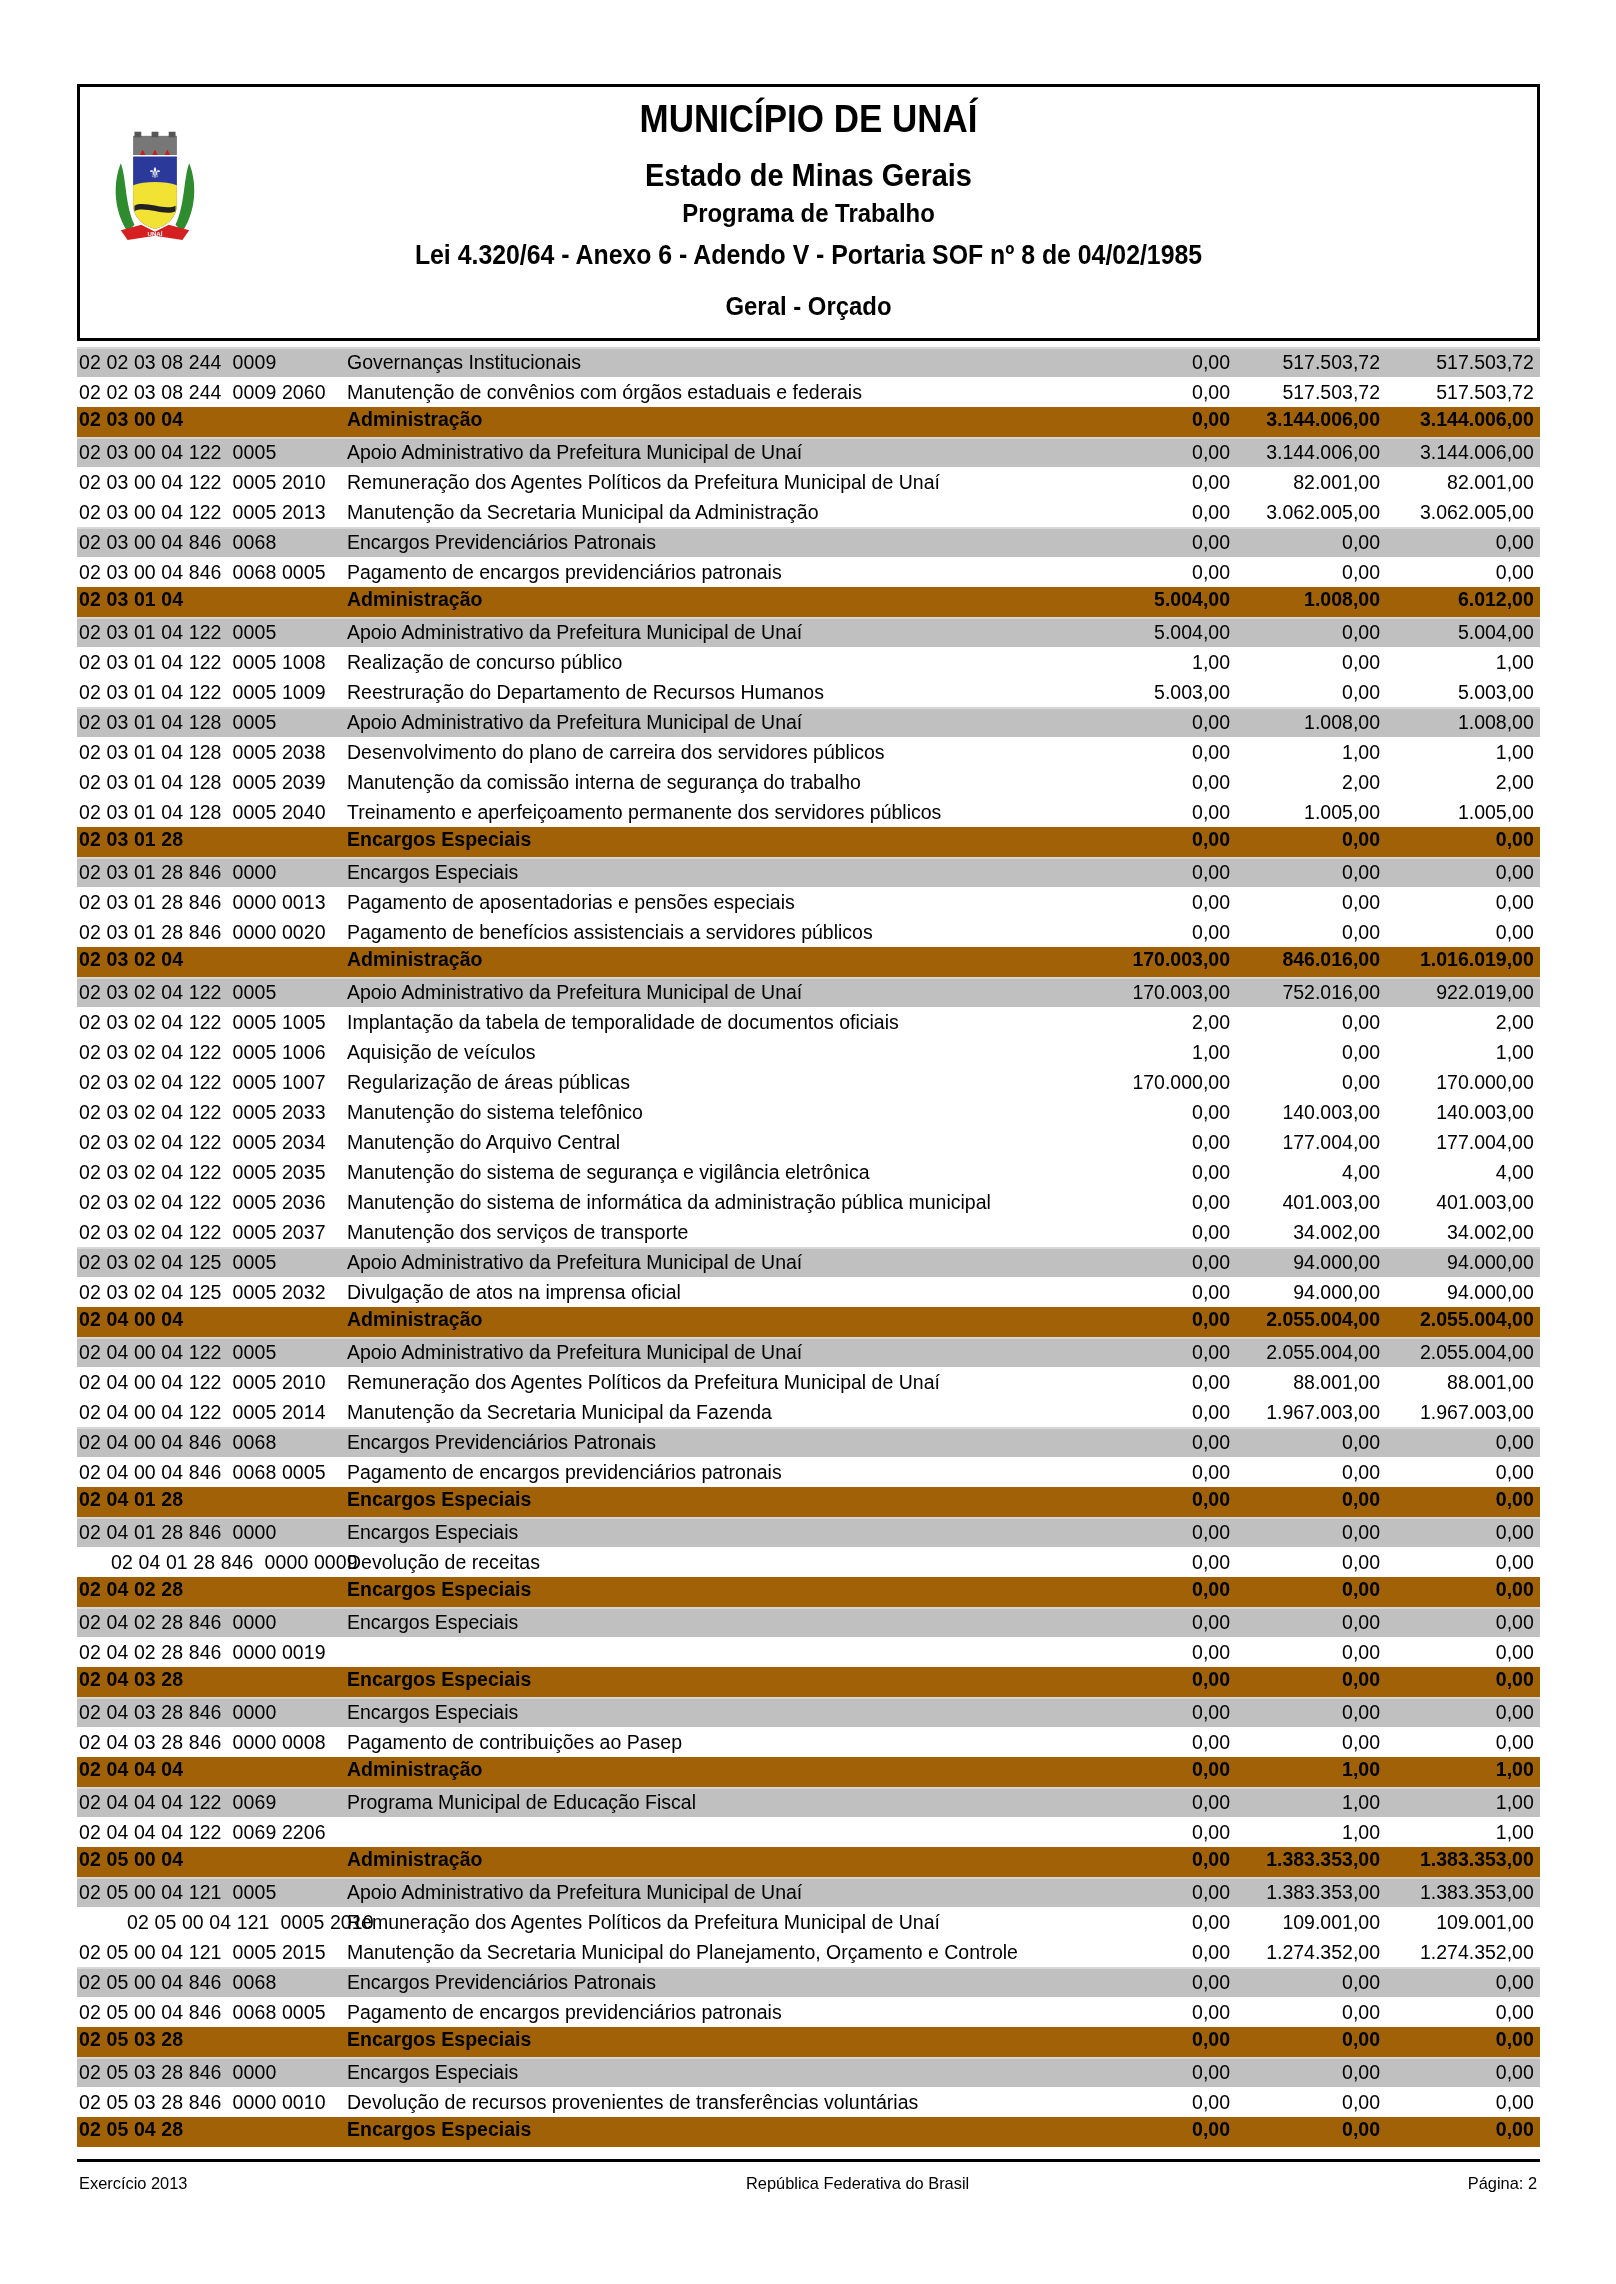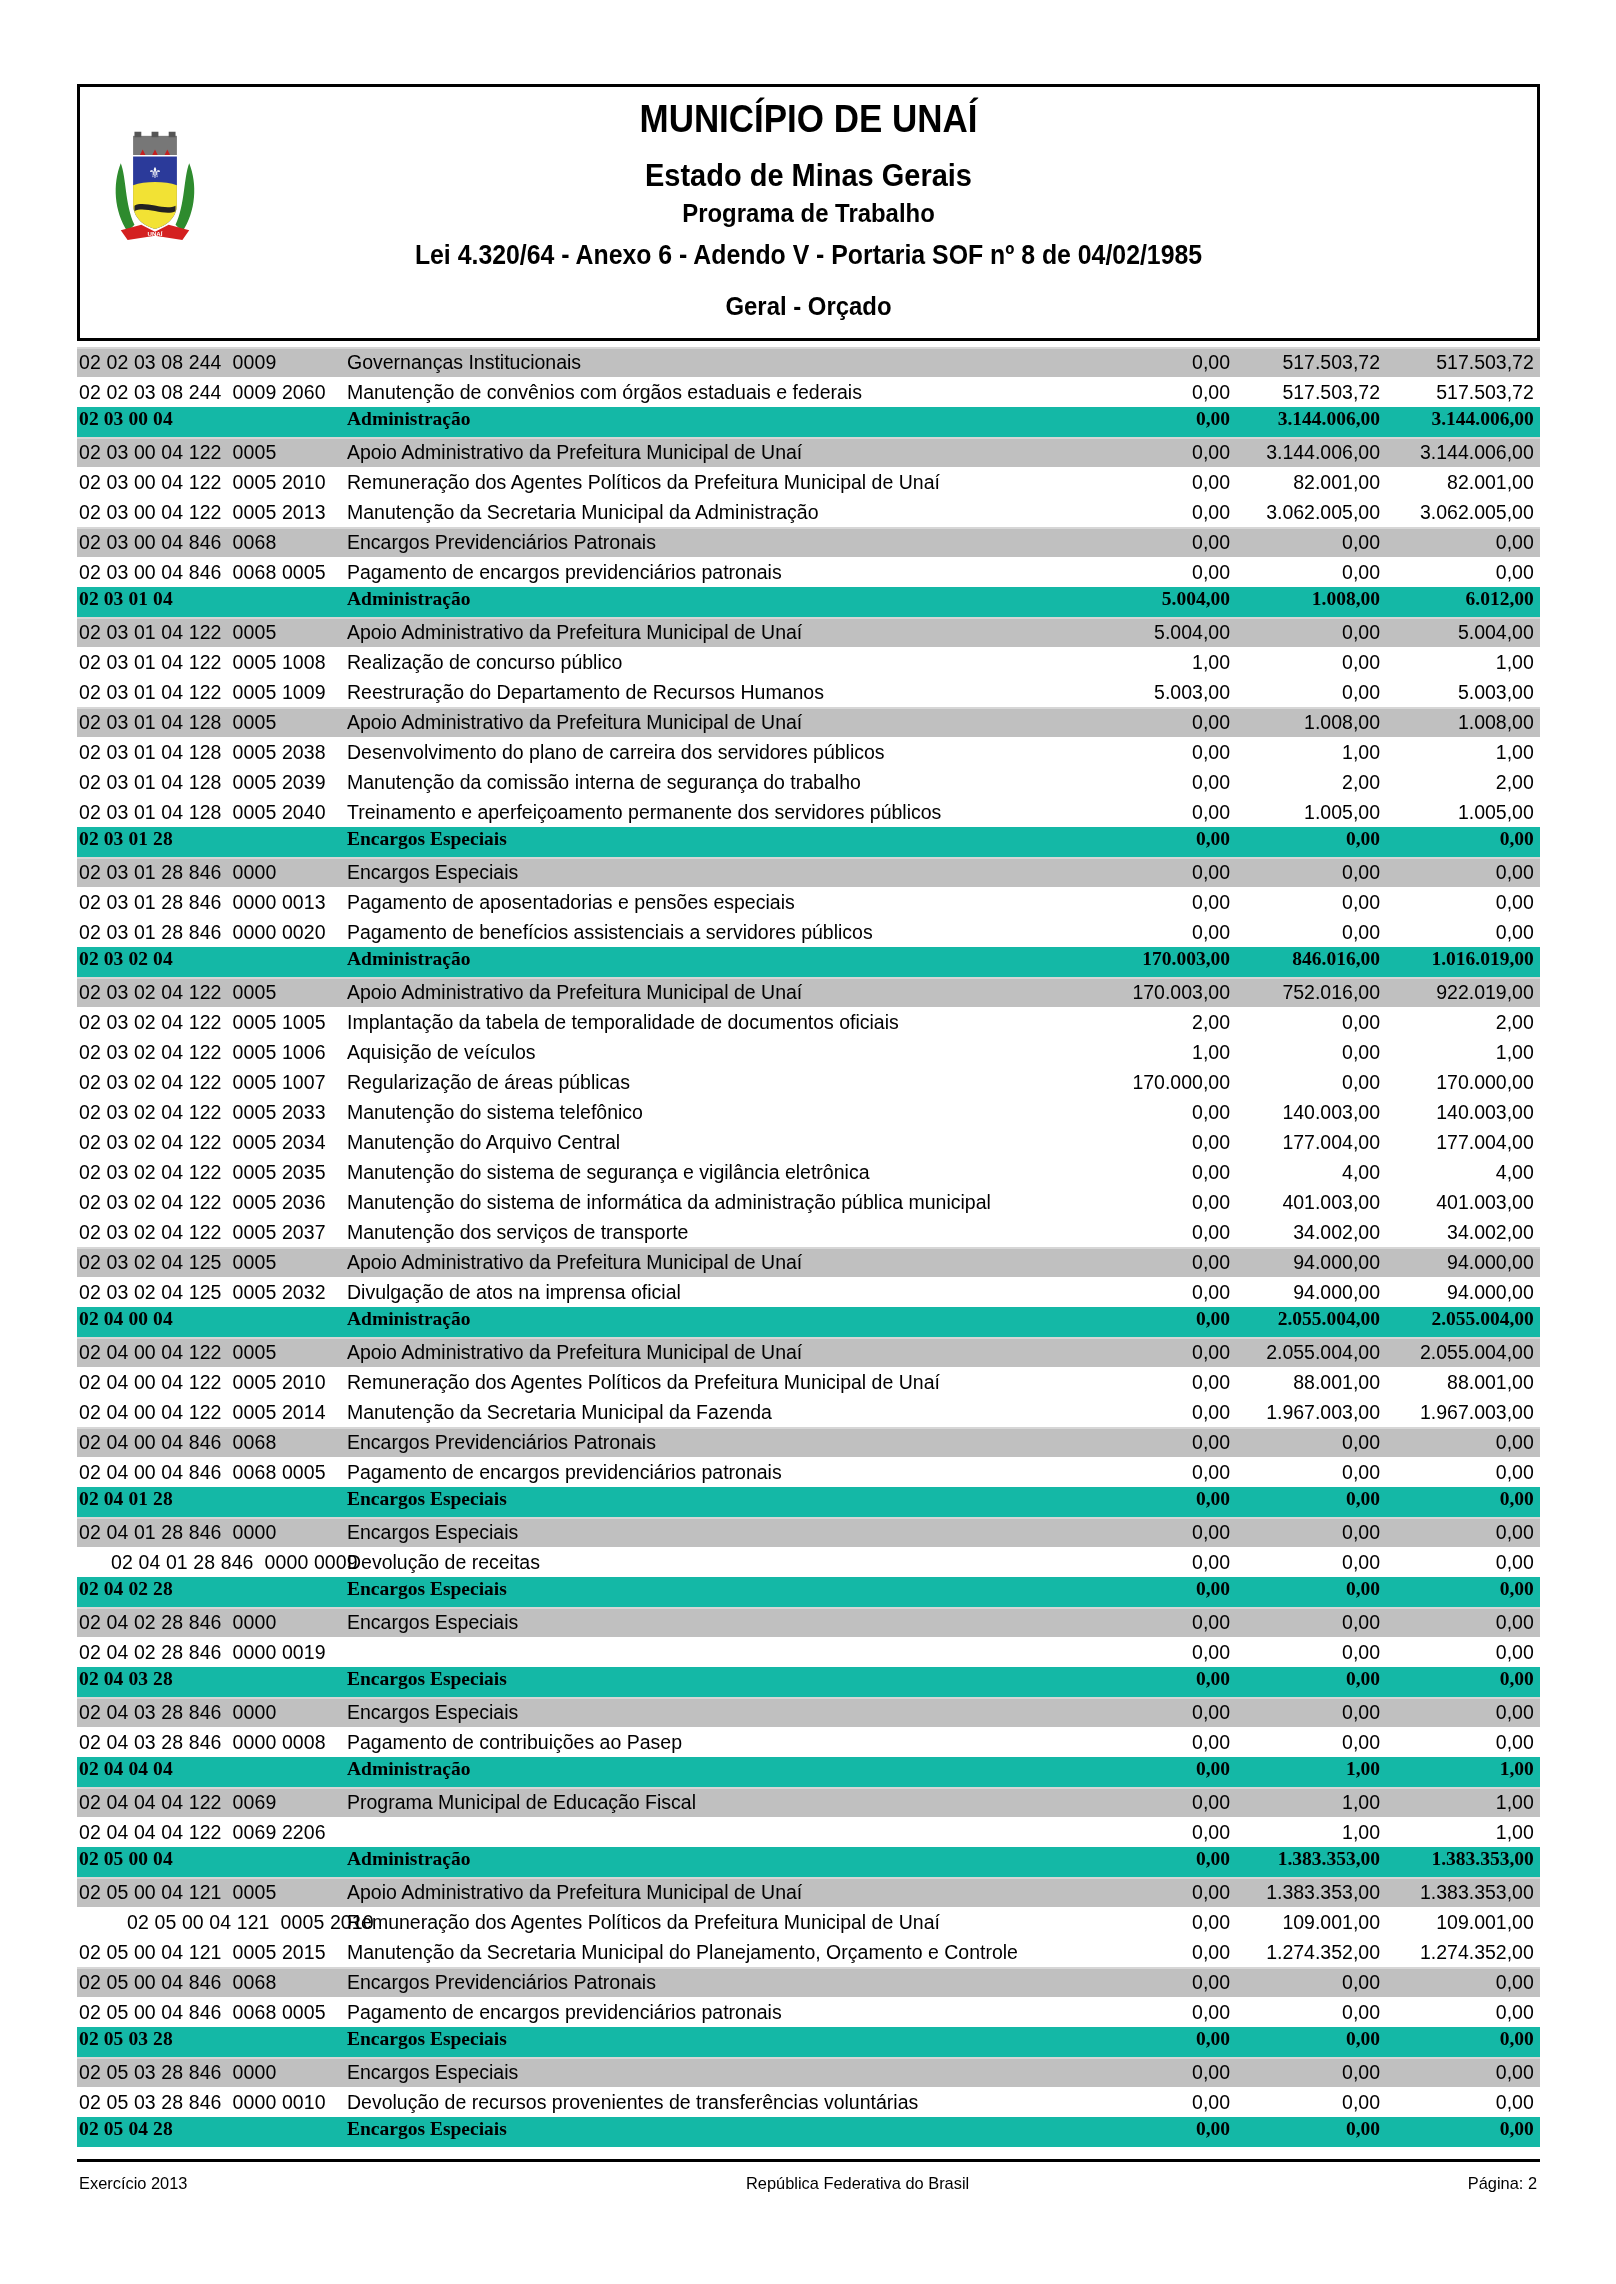--- a/index.html
+++ b/index.html
@@ -10,21 +10,21 @@
   .logo { position: absolute; left: 27px; top: 42px; width: 96px; height: 115px; }
   .h-title { position: absolute; left: 0; right: 0; text-align: center; font-weight: bold; }
   .t1 { top: 11px; font-size: 38px; transform: scaleX(0.92); }
   .t2 { top: 70px; font-size: 31.5px; transform: scaleX(0.92); }
   .t3 { top: 111px; font-size: 26px; transform: scaleX(0.92); }
   .t4 { top: 153px; font-size: 27px; transform: scaleX(0.92); }
   .t5 { top: 204px; font-size: 26px; transform: scaleX(0.92); }
 
   .table { position: absolute; left: 77px; top: 347px; width: 1463px; }
   .row { position: relative; height: 30px; box-sizing: border-box; font-size: 19.5px; white-space: nowrap; }
-  .row.lvl-d { background: #14b8a6; font-weight: bold; font-family: Liberation Serif, serif; }
+  .row.lvl-d { background: #a16207; font-weight: bold; }
   .row.lvl-l { background: #c0c0c0; border-top: 2.1px solid #d6d6d6; }
   .row.lvl-w { background: #ffffff; }
   .row span { position: absolute; top: 4.1px; }
   .row.lvl-d span { top: 1.4px; }
   .row.lvl-l span { top: 2.1px; }
   .c-code { left: 2.1px; letter-spacing: 0.1px; }
   .c-desc { left: 270px; }
   .c-v1 { right: 310px; }
   .c-v2 { right: 160px; }
   .c-v3 { right: 6.2px; }

